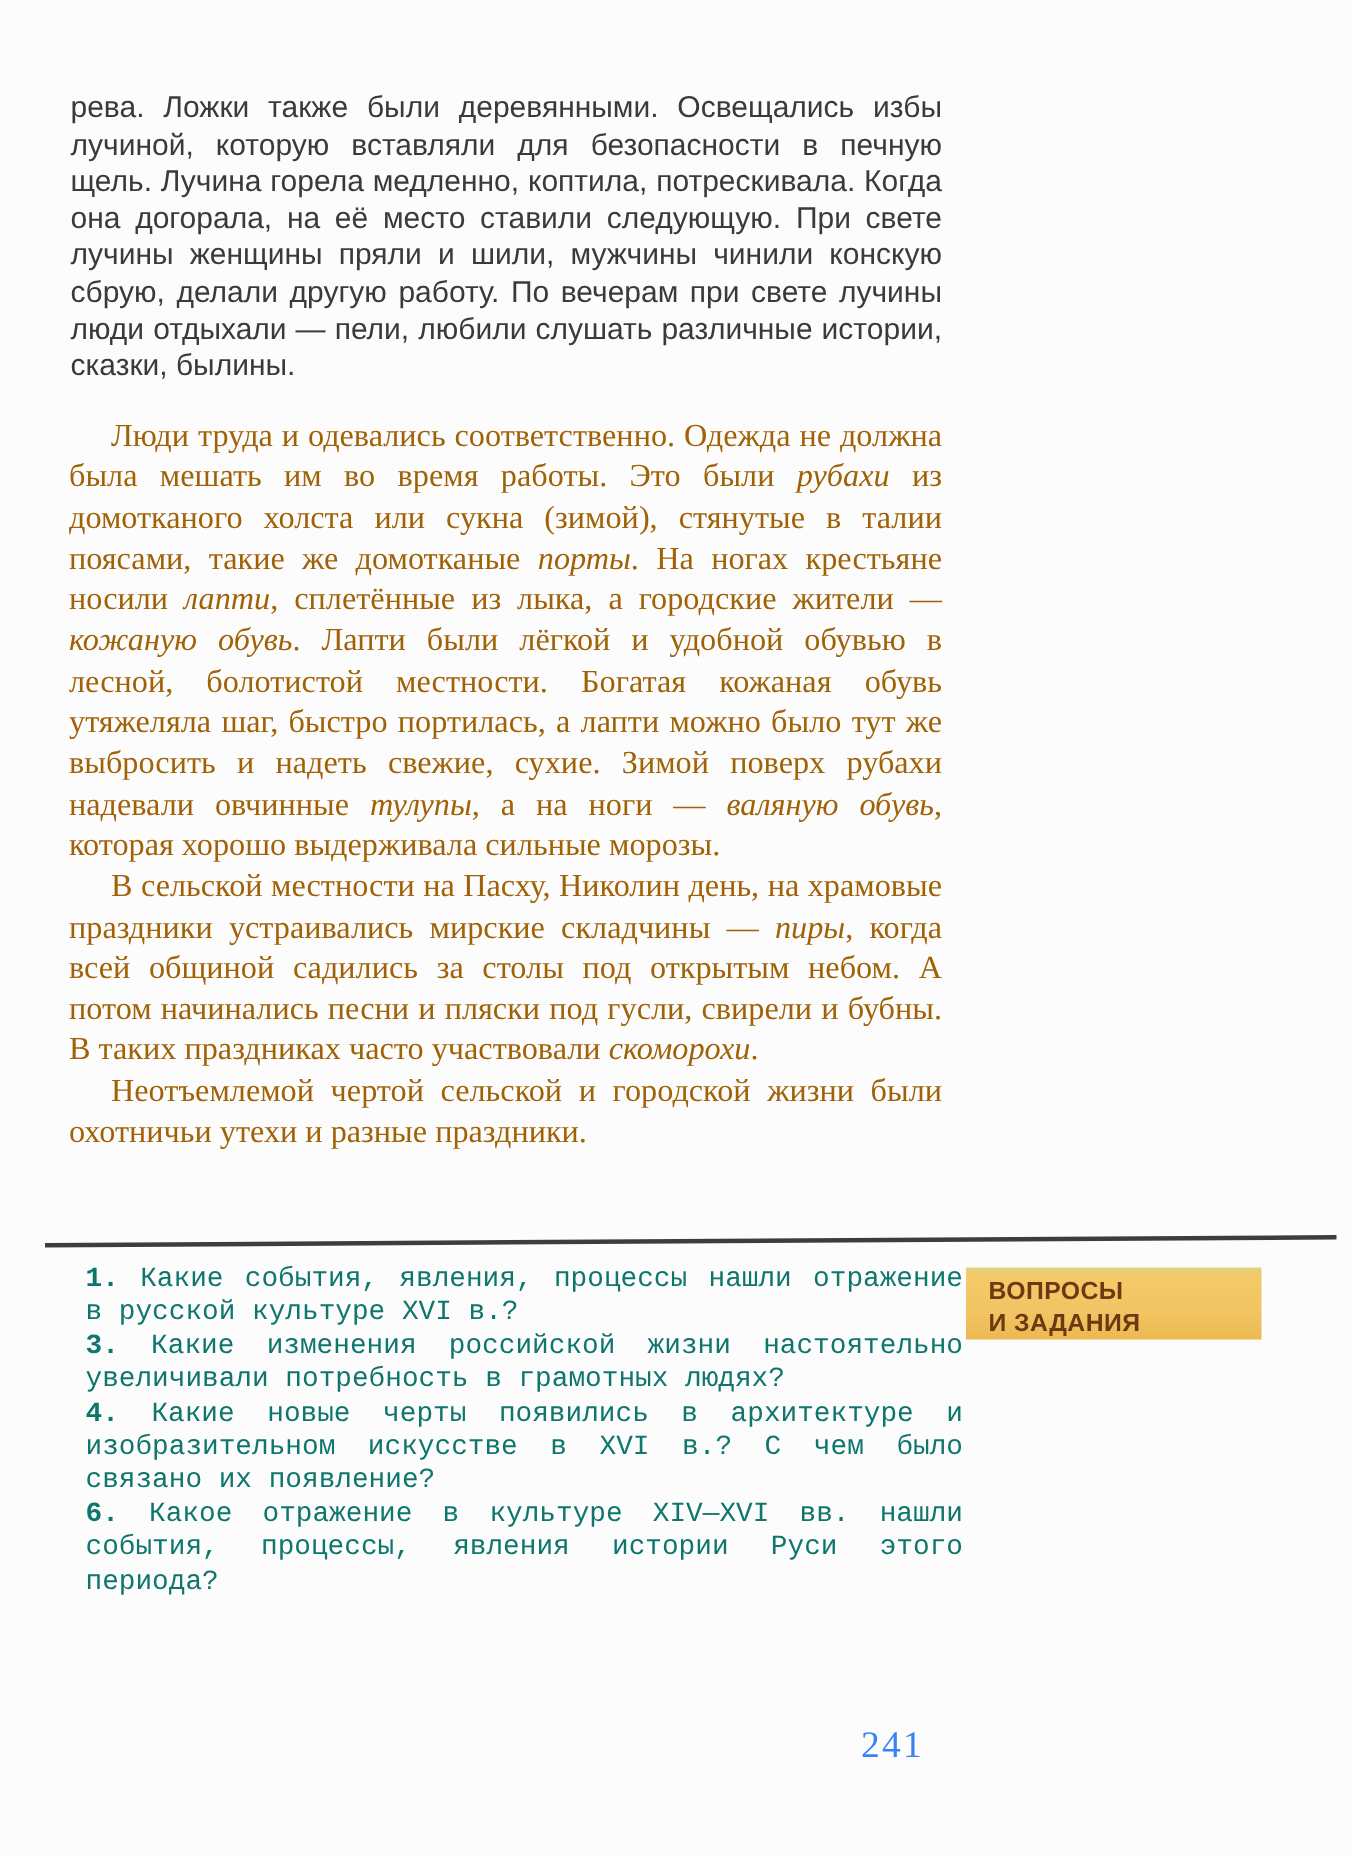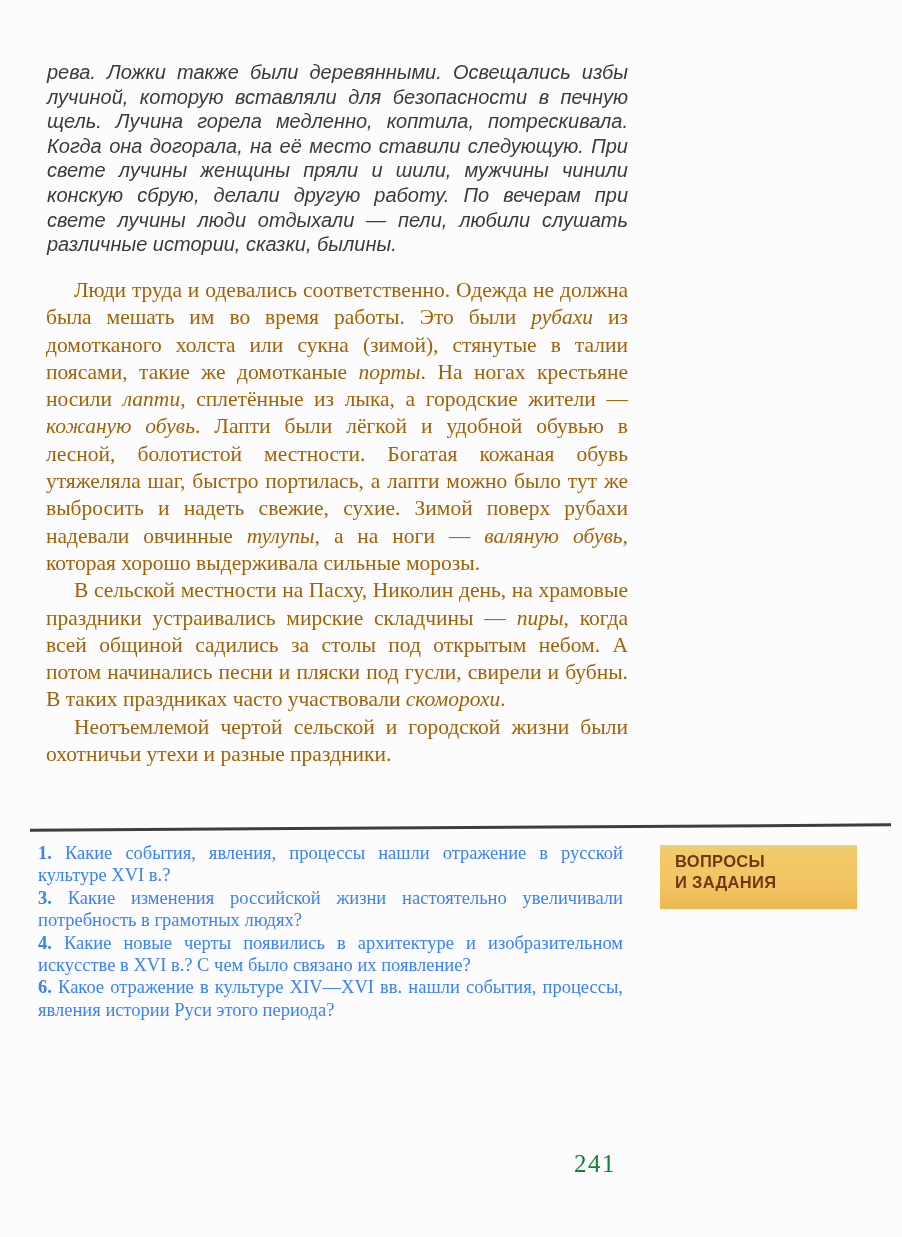--- a/index.html
+++ b/index.html
@@ -21,21 +21,20 @@
     position: absolute;
     left: 47px;
     top: 60px;
     width: 581px;
     font-family: "Liberation Sans", sans-serif;
     font-size: 20px;
     line-height: 24.6px;
     color: #3a3a3a;
     text-align: justify;
     margin: 0;
-    font-style: italic;
   }
   .body-text {
     position: absolute;
     left: 46px;
     top: 277px;
     width: 582px;
     font-family: "Liberation Serif", serif;
     font-size: 21.5px;
     line-height: 27.3px;
     color: #a16207;
@@ -52,57 +51,57 @@
     left: 30px;
     top: 826px;
     width: 861px;
     height: 3px;
     background: #3d3d3d;
     transform: rotate(-0.35deg);
   }
 
   .questions {
     position: absolute;
-    left: 38px;
+    left: 57px;
     top: 842px;
     width: 585px;
-    font-family: Liberation Serif, serif;
+    font-family: Liberation Mono, monospace;
     font-size: 18.5px;
     line-height: 22.4px;
-    color: #3b82f6;
+    color: #0f766e;
     text-align: justify;
   }
   .questions p.q { margin: 0; }
   .questions .qn { font-weight: bold; }
 
   .badge {
     position: absolute;
-    left: 660px;
+    left: 644px;
     top: 845px;
     width: 197px;
-    height: 64px;
+    height: 48px;
     background: linear-gradient(180deg, #dcd584 0%, #f4ca68 9%, #f2c463 62%, #ecb950 100%);
     box-sizing: border-box;
     padding: 6px 8px 0 15px;
     font-family: "Liberation Sans", sans-serif;
     font-weight: bold;
     font-size: 16.5px;
     line-height: 20.5px;
     color: #6d3914;
     letter-spacing: 0.3px;
   }
   .badge div { white-space: nowrap; }
 
   .pagenum {
     position: absolute;
     left: 574px;
     top: 1150px;
     font-family: "Liberation Serif", serif;
     font-size: 25px;
-    color: #15803d;
+    color: #3b82f6;
     letter-spacing: 1.5px;
   }
 </style>
 </head>
 <body>
 
 <div class="sheet">
 
   <p class="intro">рева. Ложки также были деревянными. Освещались избы лучиной, которую вставляли для безопасности в печную щель. Лучина горела медленно, коптила, потрескивала. Когда она догорала, на её место ставили следующую. При свете лучины женщины пряли и шили, мужчины чинили конскую сбрую, делали другую работу. По вечерам при свете лучины люди отдыхали — пели, любили слушать различные истории, сказки, былины.</p>
 

